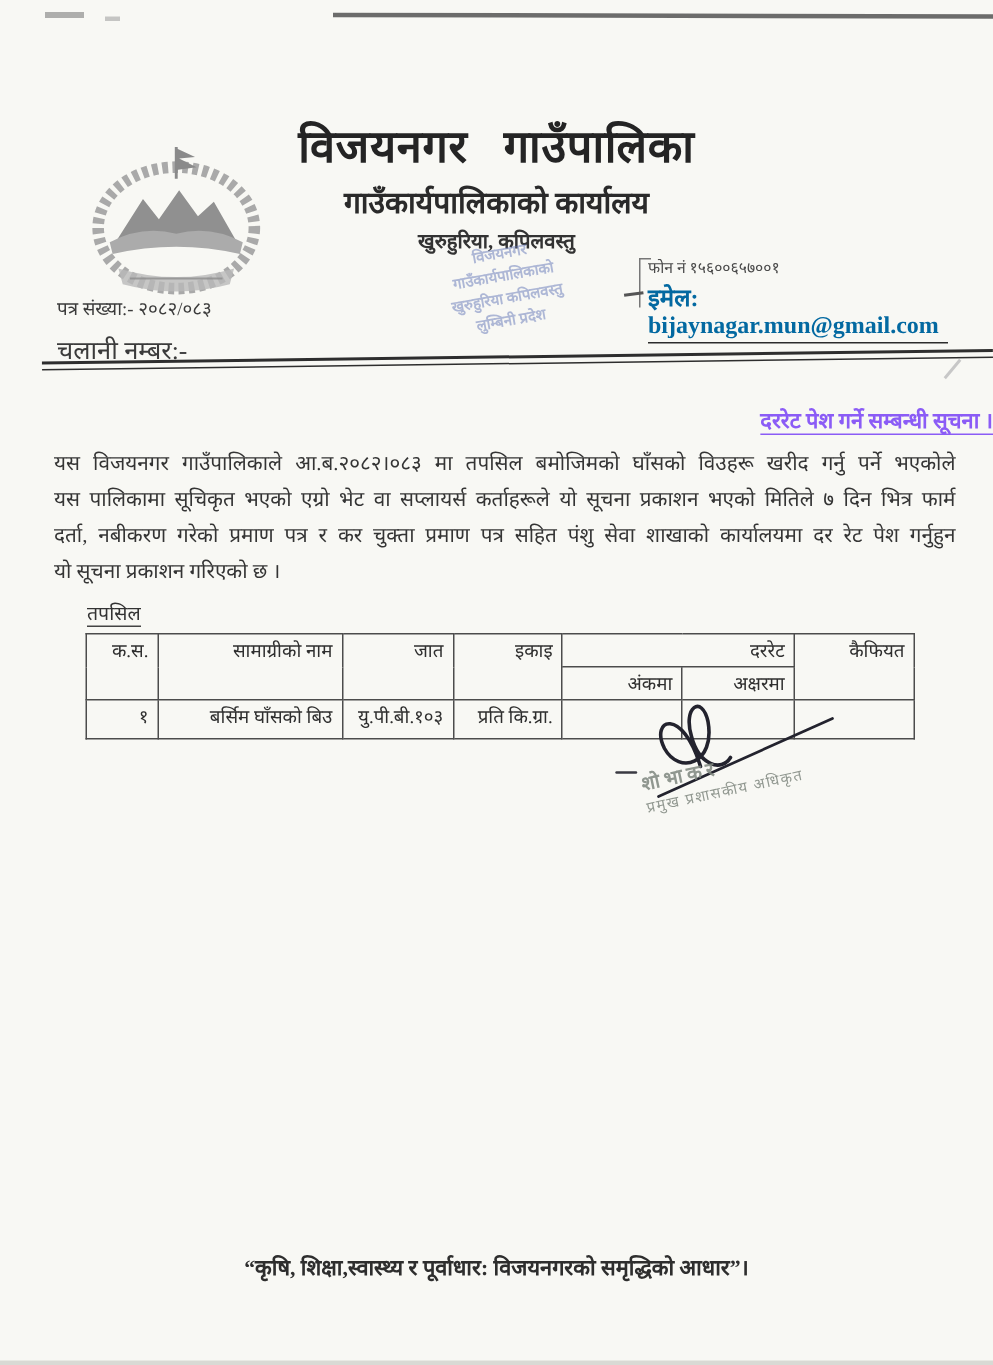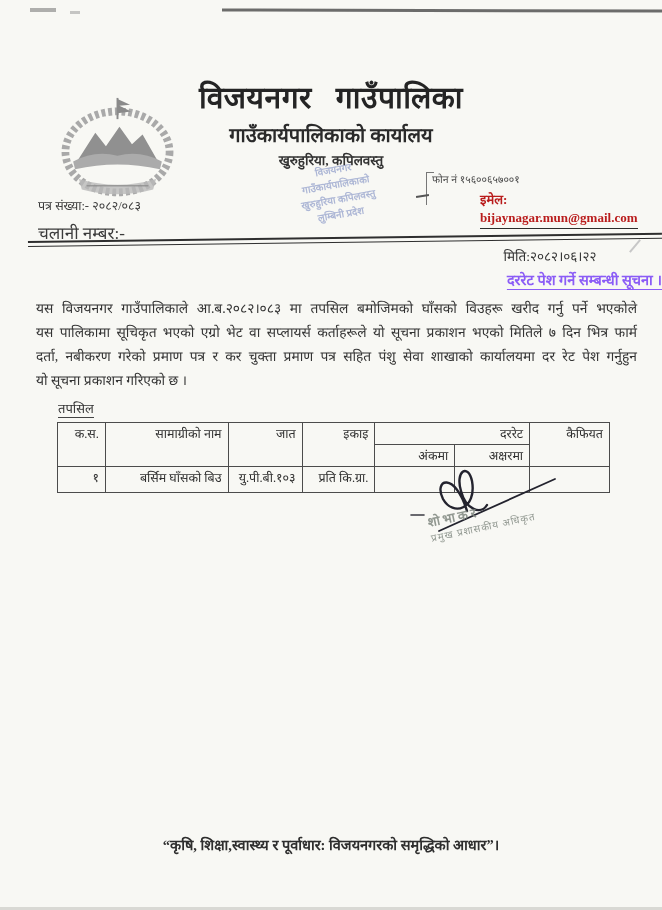--- a/index.html
+++ b/index.html
@@ -20,21 +20,21 @@
   .emblem{left:50px;top:96px;width:135px;height:108px;}
   .title{left:0;width:662px;top:76px;text-align:center;font-size:30px;font-weight:700;word-spacing:16px;color:#242424;letter-spacing:.5px;}
   .office{left:0;width:662px;top:121px;text-align:center;font-size:20px;font-weight:700;color:#2a2a2a;}
   .addr{left:0;width:662px;top:151px;text-align:center;font-size:13.5px;font-weight:700;color:#333;}
   .prov{left:0;width:662px;top:170px;text-align:center;font-size:11.5px;font-weight:600;color:#3a3a3a;}
   .blue-stamp{left:252px;top:162px;width:170px;transform:rotate(-10deg);color:#5d71b5;opacity:.48;font-size:10px;line-height:15px;text-align:center;font-weight:600;}
   .contact{left:432px;top:171px;width:200px;line-height:18px;}
   .contact .bracket{position:absolute;left:-6px;top:1px;width:7px;height:32px;border-left:1px solid #777;border-top:1px solid #777;}
   .contact .dash{position:absolute;left:-16px;top:24px;width:13px;height:2px;background:#555;transform:rotate(-8deg);}
   .phone-line{font-size:10.5px;color:#4a4a4a;margin-bottom:2px;}
-  .email-line,.web-line{font-size:13px;font-weight:700;color:#b91c1c;margin-left:48px;}
+  .email-line,.web-line{font-size:16px;font-weight:700;color:#0369a1;}
   .uline{border-bottom:1.2px solid #2c2c2c;display:inline-block;padding-bottom:1px;}
   .letterno{left:38px;top:197px;font-size:12.5px;color:#3b3b3b;}
   .chalani{left:38px;top:221px;font-size:17px;color:#3b3b3b;}
   .rule{left:28px;top:241px;width:634px;height:3px;border-top:2px solid #2e2e2e;border-bottom:1px solid #2e2e2e;transform:rotate(-.75deg);transform-origin:left center;}
   .date{left:445px;top:247px;width:210px;text-align:center;font-size:13.5px;color:#333;}
   .subject{left:0;width:662px;top:269px;text-align:right;font-size:14.5px;font-weight:700;color:#8b5cf6;}
   .subject span{text-decoration:underline;text-underline-offset:4px;}
   .body-text{left:36px;top:297px;width:601px;font-size:13.8px;line-height:24px;color:#343434;}
   .body-text .just{text-align:justify;text-align-last:justify;}
   .tapasil{left:58px;top:399px;font-size:13px;color:#333;}
@@ -89,21 +89,20 @@
     <span class="dash"></span>
     <div class="phone-line">फोन नं १५६००६५७००१</div>
     <div class="email-line"><span class="uline"><span>इमेल: </span><span>bijaynagar.mun@gmail.com</span></span></div>
   </div>
 
   <div class="abs letterno"><span>पत्र संख्या:-</span> <span>२०८२/०८३</span></div>
   <div class="abs chalani">चलानी नम्बर:-</div>
 
   <div class="abs rule"></div>
 
-  <div class="abs date">मिति:२०८२।०६।२२</div>
 
   <div class="abs subject"><span>दररेट पेश गर्ने सम्बन्धी सूचना  ।</span></div>
 
   <div class="abs body-text">
     <div class="just">यस विजयनगर गाउँपालिकाले आ.ब.२०८२।०८३ मा तपसिल बमोजिमको घाँसको विउहरू खरीद गर्नु पर्ने भएकोले</div>
     <div class="just">यस पालिकामा सूचिकृत भएको एग्रो भेट वा सप्लायर्स कर्ताहरूले यो सूचना प्रकाशन भएको मितिले ७ दिन भित्र फार्म</div>
     <div class="just">दर्ता, नबीकरण गरेको प्रमाण पत्र र कर चुक्ता प्रमाण पत्र सहित पंशु सेवा शाखाको कार्यालयमा दर रेट पेश गर्नुहुन</div>
     <div>यो सूचना प्रकाशन गरिएको छ ।</div>
   </div>
 

